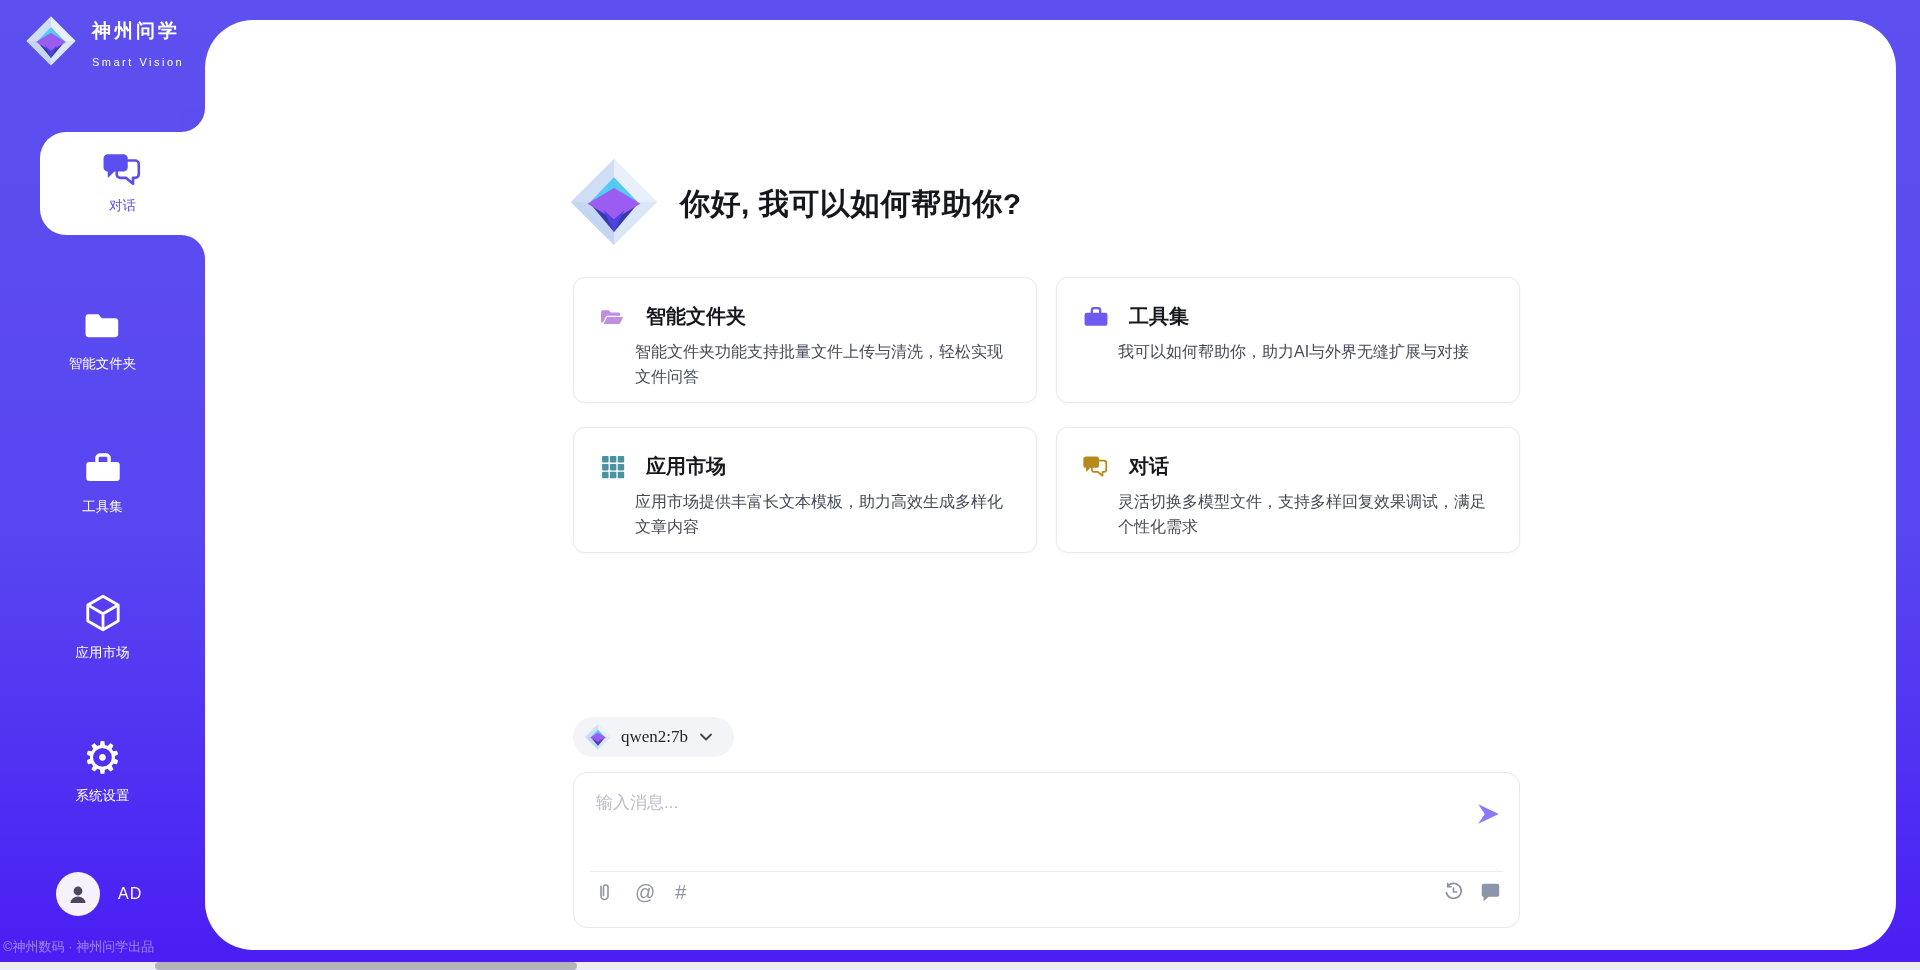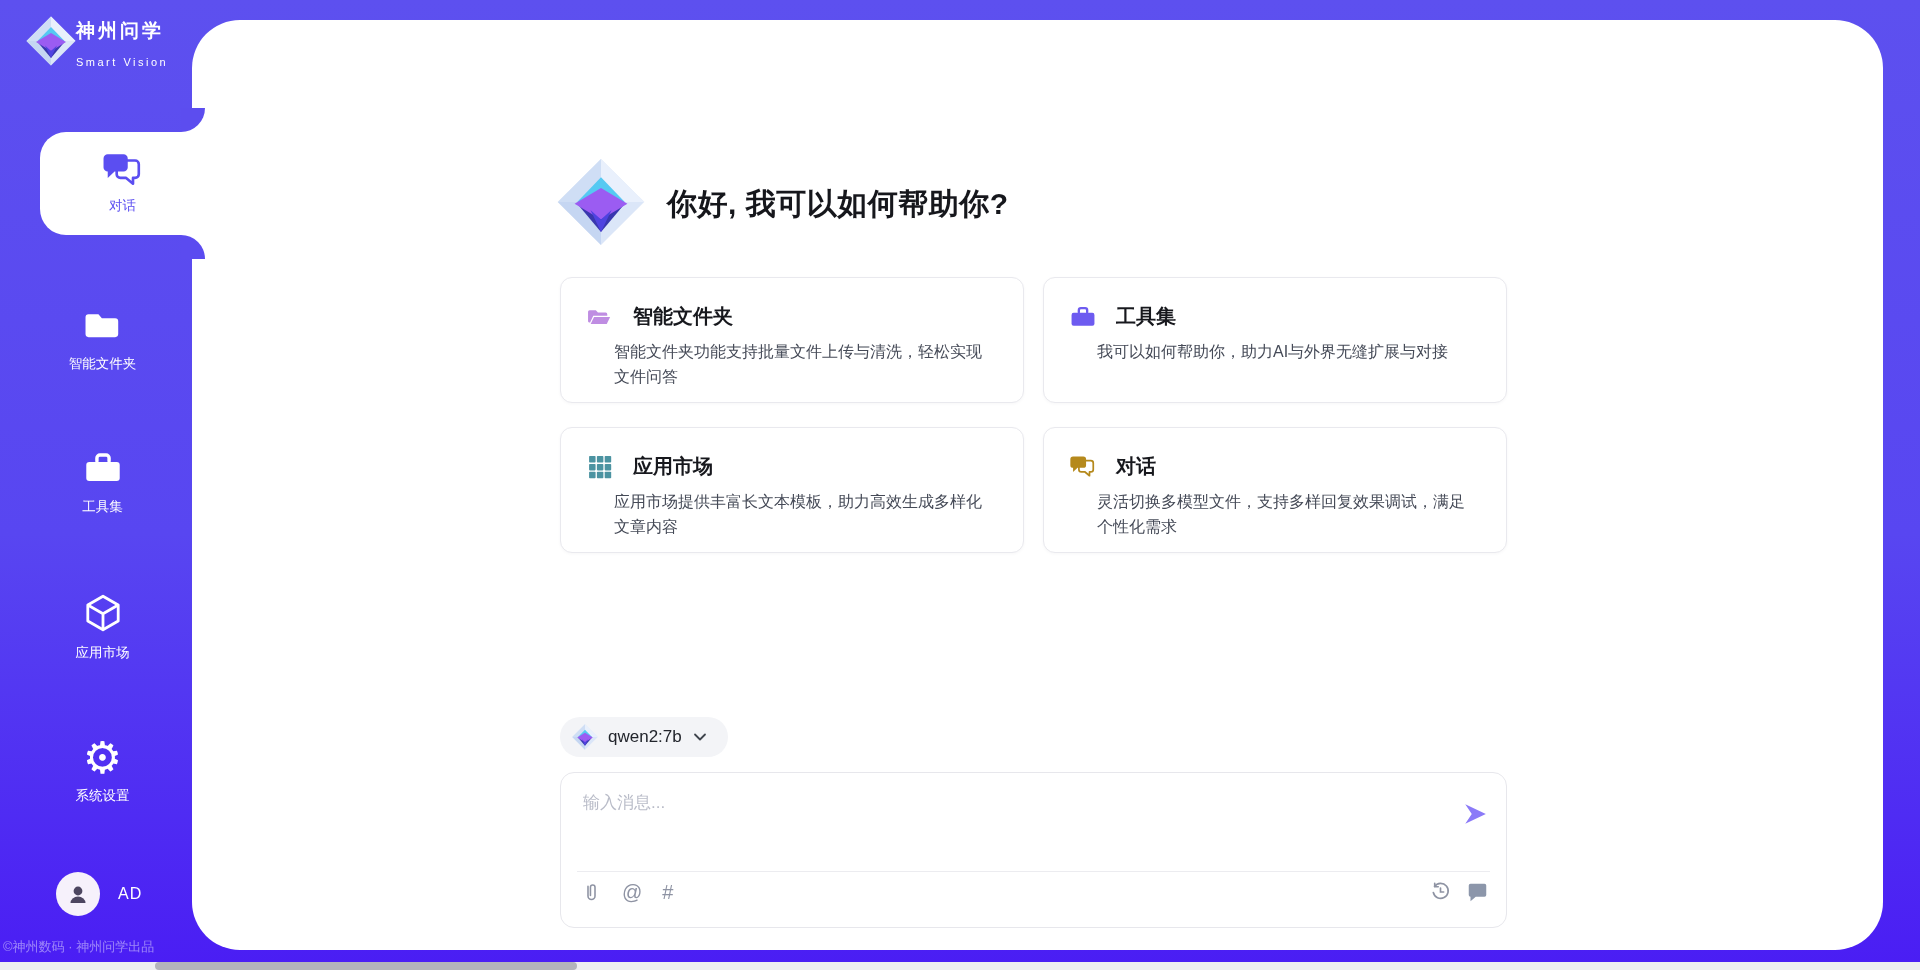--- a/index.html
+++ b/index.html
@@ -4,25 +4,25 @@
 <style>
   * { margin:0; padding:0; box-sizing:border-box; }
   html,body { width:1920px; height:970px; overflow:hidden; }
   body {
     font-family:"Liberation Sans","DejaVu Sans",sans-serif;
     background:linear-gradient(180deg,#5d50ef 0%,#5846f1 55%,#4a1df4 100%);
     position:relative;
   }
   
   .panel {
-    position:absolute; left:192px; top:20px; width:1691px; height:930px;
+    position:absolute; left:205px; top:20px; width:1691px; height:930px;
     background:#ffffff; border-radius:48px; z-index:1;
   }
   
-  .logo-block { position:absolute; left:26px; top:16px; display:flex; align-items:center; gap:0; z-index:2; }
+  .logo-block { position:absolute; left:26px; top:16px; display:flex; align-items:center; gap:16px; z-index:2; }
   .logo-text .cn { color:#fff; font-size:19px; font-weight:700; letter-spacing:3px; }
   .logo-text .en { color:#fff; font-size:11px; letter-spacing:2.5px; margin-top:12px; }
   .nav-item {
     position:absolute; left:0; width:205px; text-align:center; color:#fff; z-index:2; cursor:pointer;
   }
   .nav-item .lbl { display:block; font-size:13.5px; margin-top:7px; }
   .nav-active-blob {
     position:absolute; left:40px; top:132px; width:165px; height:103px;
     background:#fff; border-radius:26px 0 0 26px; z-index:2;
     display:flex; flex-direction:column; align-items:center; justify-content:center; cursor:pointer;
@@ -42,27 +42,27 @@
   .greeting { position:absolute; left:365px; top:138px; display:flex; align-items:center; gap:22px; }
   .greeting h1 { font-size:30px; font-weight:800; color:#16171c; letter-spacing:.5px; }
   
   .card {
     position:absolute; width:464px; height:126px; background:#fff;
     border:1px solid #e9e9ee; border-radius:12px; box-shadow:0 1px 3px rgba(40,40,80,.04);
     padding:25px 26px; cursor:pointer;
   }
   .card .head { display:flex; align-items:center; gap:20px; }
   .card .title { font-size:20px; font-weight:700; color:#17181d; }
-  .card .desc { margin-top:10px; margin-left:27px; font-size:16px; color:#454a57; line-height:1.55; }
+  .card .desc { margin-top:10px; margin-left:35px; font-size:16px; color:#454a57; line-height:1.55; }
   .c1 { left:368px; top:257px; } .c2 { left:851px; top:257px; }
   .c3 { left:368px; top:407px; } .c4 { left:851px; top:407px; }
   
   .model-pill {
     position:absolute; left:368px; top:697px; height:40px; padding:0 20px 0 12px;
-    background:#f3f4f7; border-radius:20px; display:flex; align-items:center; gap:10px; cursor:pointer;
+    background:#f3f4f7; border-radius:20px; display:flex; align-items:center; gap:10px; cursor:pointer;font-family:Liberation Serif, serif;
   }
   .model-pill .name { font-size:17px; color:#22252c; }
   
   .composer {
     position:absolute; left:368px; top:752px; width:947px; height:156px;
     border:1px solid #e7e7ec; border-radius:14px; background:#fff;padding-left:8px;
   }
   .composer .input-row { position:absolute; left:22px; top:18px; right:60px; font-size:17px; color:#b9bcc8; cursor:text; }
   .composer .send { position:absolute; right:18px; top:28px; cursor:pointer; }
   .composer .divider { position:absolute; left:16px; right:16px; top:98px; height:1px; background:#ececf0; }

